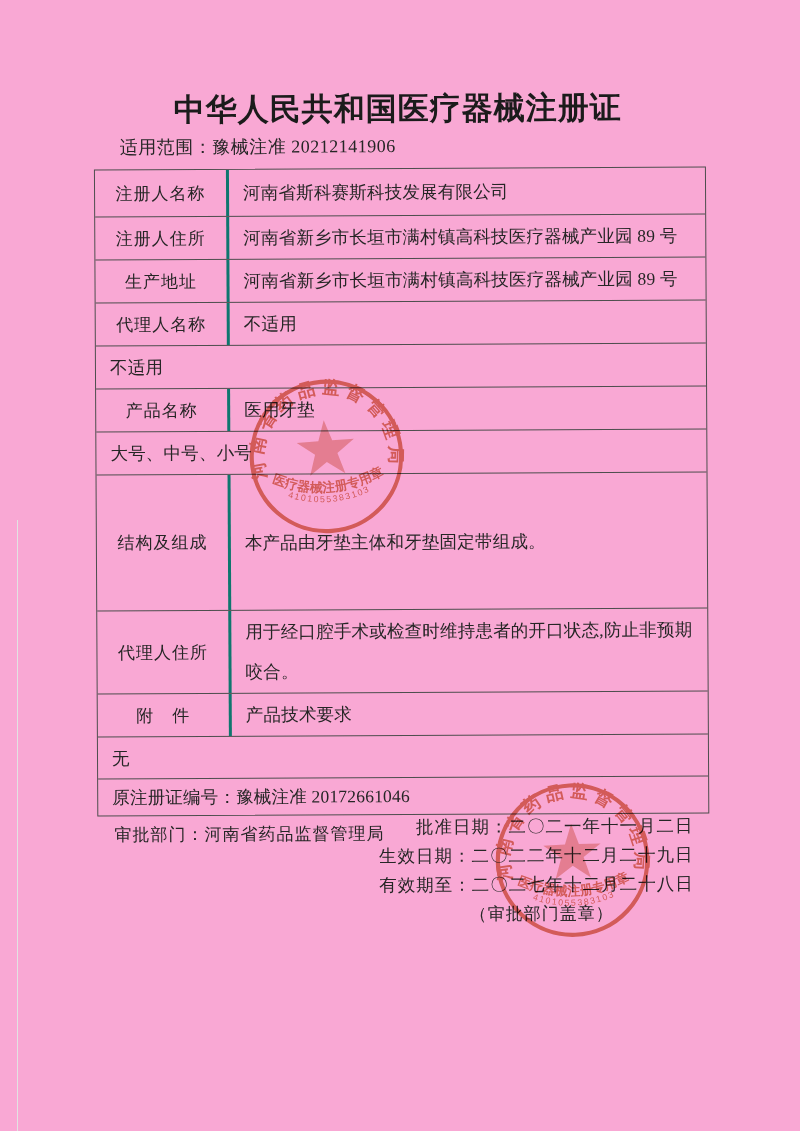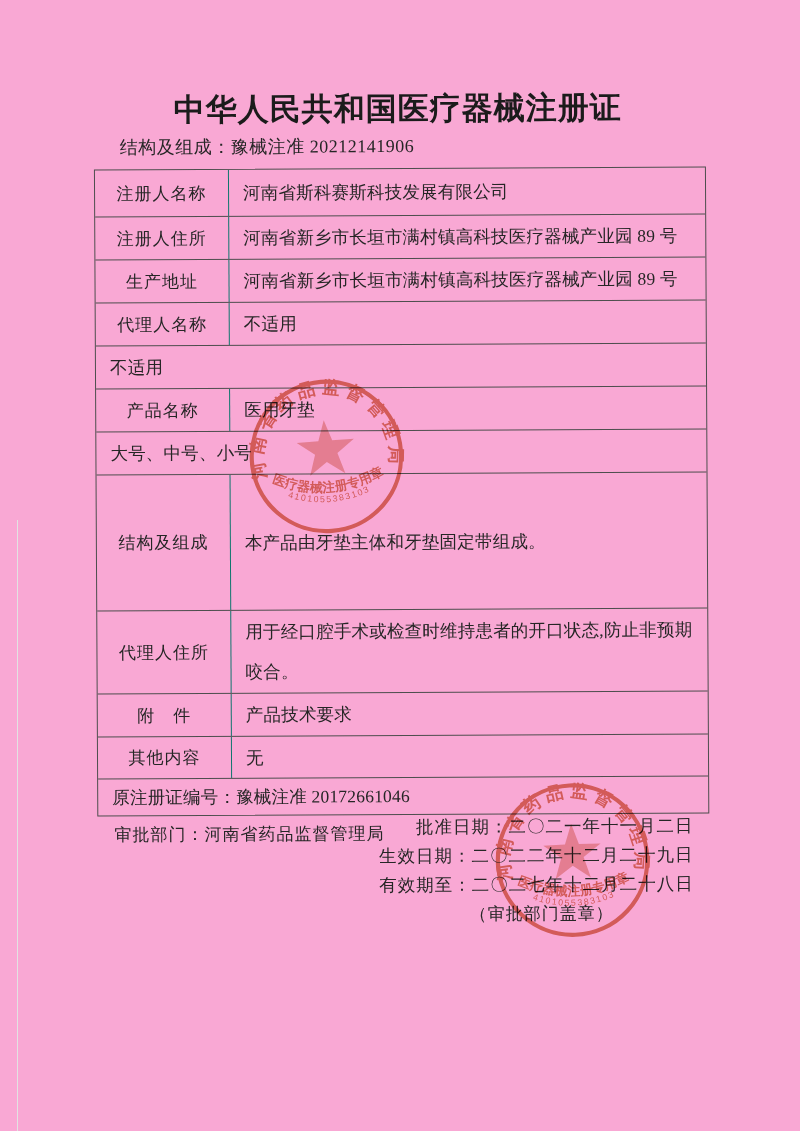--- a/index.html
+++ b/index.html
@@ -18,21 +18,21 @@
   .cert-table{
     position:absolute;top:168px;left:96px;width:612px;
     border:1px solid #4e4e4e;box-sizing:border-box;background:transparent;
   }
   .row{display:flex;box-sizing:border-box;border-top:1px solid #4e4e4e;}
   .row:first-child{border-top:none;}
   .h46{height:46px}.h43{height:43px}.h136{height:136px}.h83{height:83px}.h42{height:42px}.h37{height:37px}
   .cell{box-sizing:border-box;display:flex;align-items:center;}
   .cell.lab{
     width:134px;justify-content:center;text-align:center;
-    font-size:17px;letter-spacing:1px;border-right:1px solid #0f766e;white-space:nowrap;
+    font-size:17px;letter-spacing:1px;border-right:3px solid #0f766e;white-space:nowrap;
   }
   .cell.val{
     flex:1;padding:1px 2px 1px 14px;font-size:17.5px;letter-spacing:0.2px;line-height:40px;
   }
   .dept{
     position:absolute;top:822px;left:113px;font-size:17px;letter-spacing:1px;white-space:nowrap;
   }
   .dates{
     position:absolute;top:813px;right:108px;text-align:right;
     font-size:17.5px;line-height:29px;letter-spacing:1px;white-space:nowrap;
@@ -49,21 +49,21 @@
 </style>
 </head>
 <body>
 
 <div class="sheet">
   <div class="scan-edge"></div>
   <div class="tilt">
 
     <div class="page-title">中华人民共和国医疗器械注册证</div>
 
-    <div class="certno"><span>结构及组成：</span><span>豫械注准 20212141906</span></div>
+    <div class="certno"><span>适用范围：</span><span>豫械注准 20212141906</span></div>
 
     <div class="cert-table">
       <div class="row h46">
         <div class="cell lab">注册人名称</div>
         <div class="cell val">河南省斯科赛斯科技发展有限公司</div>
       </div>
       <div class="row h43">
         <div class="cell lab">注册人住所</div>
         <div class="cell val">河南省新乡市长垣市满村镇高科技医疗器械产业园 89 号</div>
       </div>
@@ -91,21 +91,20 @@
       </div>
       <div class="row h83">
         <div class="cell lab">代理人住所</div>
         <div class="cell val">用于经口腔手术或检查时维持患者的开口状态,防止非预期咬合。</div>
       </div>
       <div class="row h43">
         <div class="cell lab">附　件</div>
         <div class="cell val">产品技术要求</div>
       </div>
       <div class="row h42">
-        <div class="cell lab">其他内容</div>
         <div class="cell val">无</div>
       </div>
       <div class="row h37">
         <div class="cell val">原注册证编号：豫械注准 20172661046</div>
       </div>
     </div>
 
     <div class="dept">审批部门：河南省药品监督管理局</div>
 
     <div class="dates">

